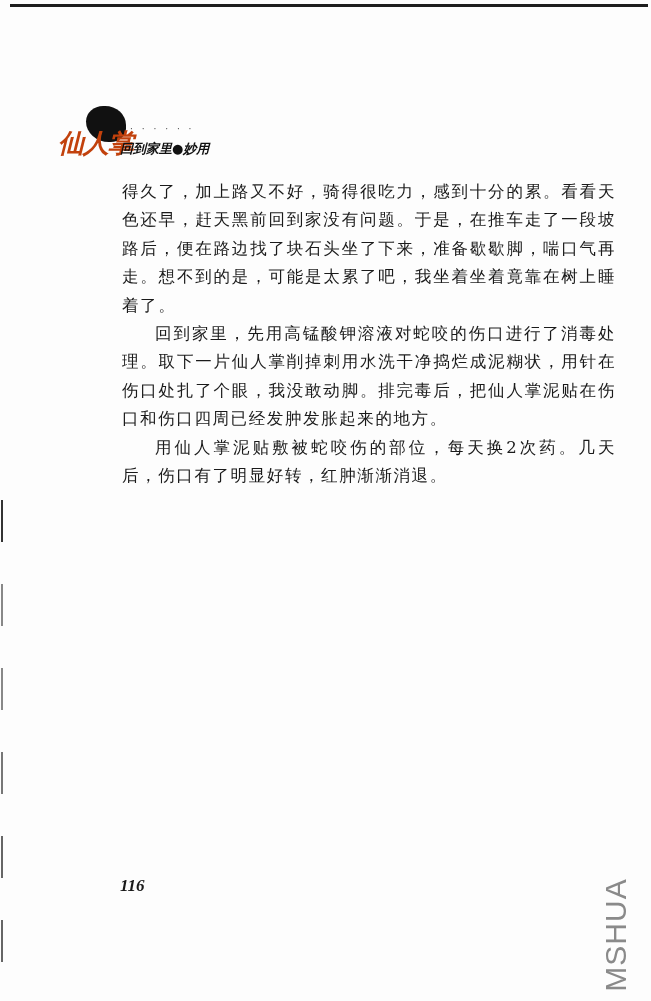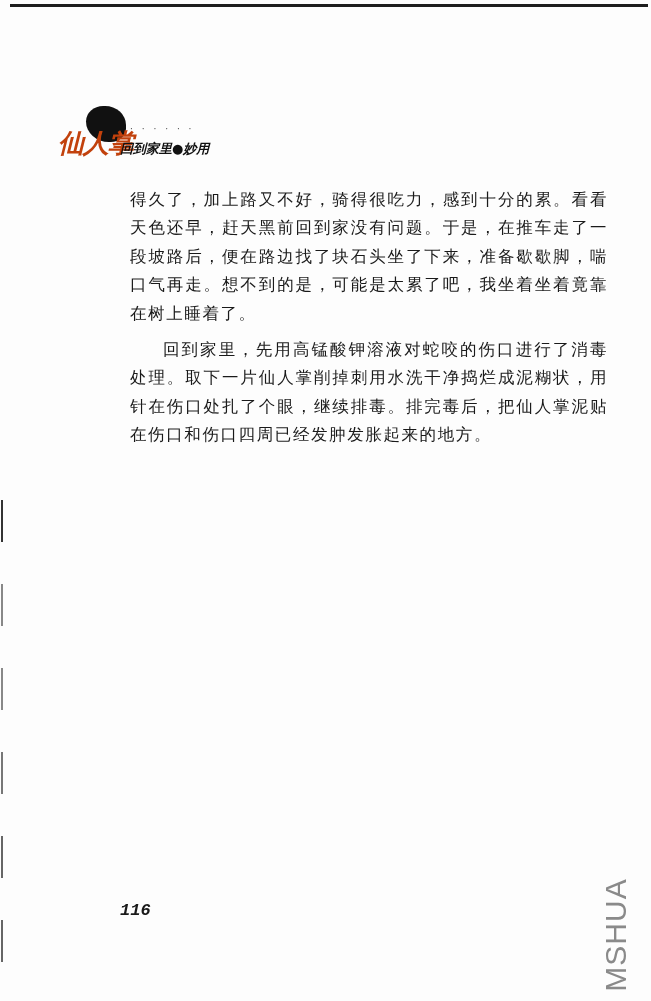--- a/index.html
+++ b/index.html
@@ -22,25 +22,25 @@
   .logo-sub {
     position:absolute; left:62px; top:36px; font-size:13px; font-style:italic; font-weight:bold; color:#111;
   }
   .logo-dots {
     position:absolute; left:72px; top:20px; font-size:9px; color:#444; letter-spacing:3px;
   }
   .body-text {
     position:absolute; left:122px; top:178px; width:494px;
     font-size:16.5px; line-height:28.4px; letter-spacing:1.6px; text-align:justify;
   }
-  .body-text p { margin:8px; text-indent:2em; }
+  .body-text p { margin:0; text-indent:2em; }
   .body-text p.cont { text-indent:0; }
   .page-number {
-    position:absolute; left:120px; top:901px; font-size:17px; font-weight:bold; font-style:italic;
-    font-family:Liberation Mono, monospace;
+    position:absolute; left:120px; top:876px; font-size:17px; font-weight:bold; font-style:italic;
+    font-family:Liberation Serif, serif;
   }
   .watermark {
     position:absolute; left:596px; top:880px; width:40px; height:110px;
   }
   .watermark span {
     position:absolute; left:50%; top:50%;
     transform: translate(-50%,-50%) rotate(-90deg);
     font-family:"Liberation Sans", sans-serif; font-size:30px; color:#8a8a8a; letter-spacing:1px;
     white-space:nowrap;
   }
@@ -53,21 +53,22 @@
 
 <div class="header-logo">
   <div class="logo-blot"></div>
   <div class="logo-dots">· · ·  · · ·</div>
   <div class="logo-title">仙人掌</div>
   <div class="logo-sub">回到家里●妙用</div>
 </div>
 
 <div class="body-text">
   <p class="cont">得久了，加上路又不好，骑得很吃力，感到十分的累。看看天色还早，赶天黑前回到家没有问题。于是，在推车走了一段坡路后，便在路边找了块石头坐了下来，准备歇歇脚，喘口气再走。想不到的是，可能是太累了吧，我坐着坐着竟靠在树上睡着了。</p>
-  <p>回到家里，先用高锰酸钾溶液对蛇咬的伤口进行了消毒处理。取下一片仙人掌削掉刺用水洗干净捣烂成泥糊状，用针在伤口处扎了个眼，继续排毒。排完毒后，把仙人掌泥贴在伤口和伤口四周已经发肿发胀起来的地方。</p>
+  <p>回到家里，先用高锰酸钾溶液对蛇咬的伤口进行了消毒处理。取下一片仙人掌削掉刺用水洗干净捣烂成泥糊状，用针在伤口处扎了个眼，我没敢动脚。排完毒后，把仙人掌泥贴在伤口和伤口四周已经发肿发胀起来的地方。</p>
+  <p>用仙人掌泥贴敷被蛇咬伤的部位，每天换2次药。几天后，伤口有了明显好转，红肿渐渐消退。</p>
 </div>
 
 <div class="page-number">116</div>
 
 <div class="watermark">
   <span>MSHUA</span>
 </div>
 
 <div class="scan-mark" style="top:500px;height:42px;background:#333"></div>
 <div class="scan-mark" style="top:584px;height:42px;background:#888"></div>

